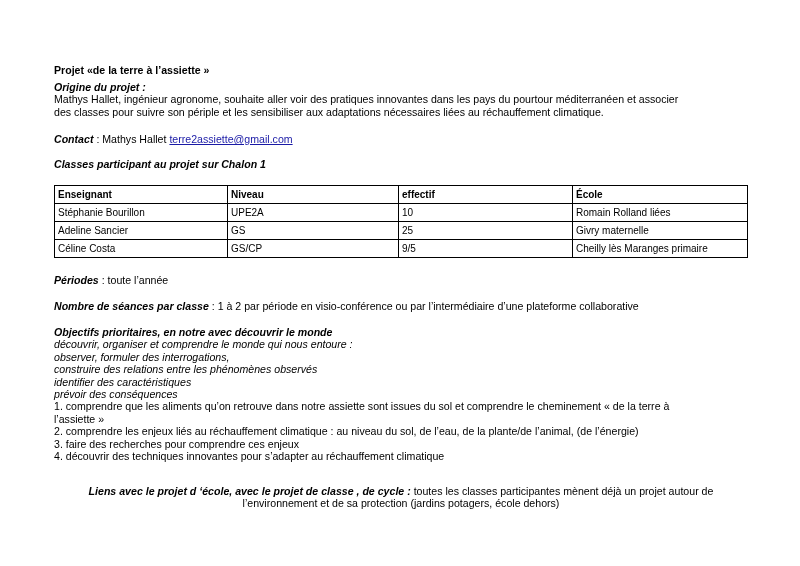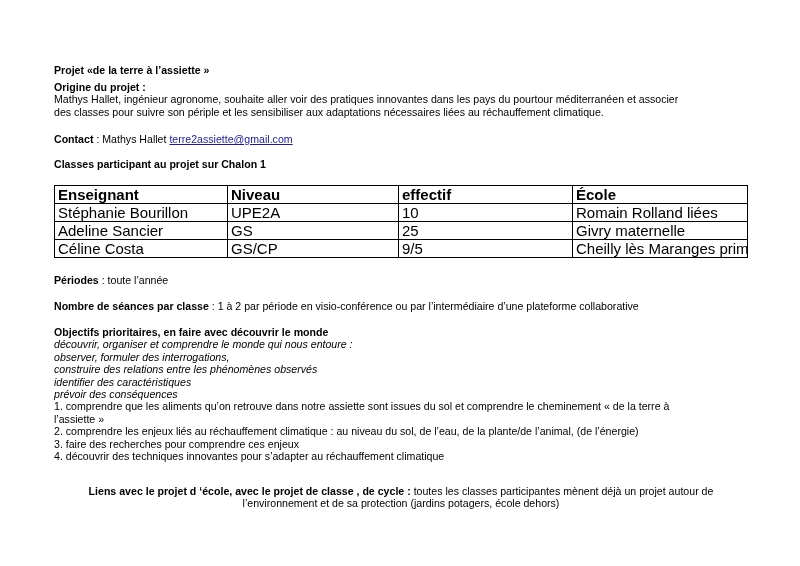--- a/index.html
+++ b/index.html
@@ -4,29 +4,29 @@
   <style>
     html, body { margin: 0; padding: 0; background: #ffffff; }
     body {
       width: 800px; height: 566px; position: relative; overflow: hidden;
       font-family: "Liberation Sans", sans-serif; font-size: 10.6px; color: #000;
       line-height: 12.4px;
     }
     .page { position: absolute; left: 54px; top: 0; width: 694px; }
     .title { position: absolute; top: 54px; left: 0; width: 694px; text-align: left; font-weight: bold; margin-top: 10px; }
     .block { position: absolute; left: 0; width: 694px; }
-    b { font-weight: bold; }
+    b { font-weight: bold; font-style: italic; }
     .link { color: #1a1aa6; text-decoration: underline; cursor: pointer; }
     table.classes {
       position: absolute; left: 0; top: 185px; width: 693px;
       border-collapse: collapse; table-layout: fixed;
     }
     table.classes td, table.classes th {
       border: 1px solid #000; height: 17px; padding: 0 3px; text-align: left;
-      font-size: 15px; line-height: 12px; white-space: nowrap; overflow: hidden;
+      font-size: 10px; line-height: 12px; white-space: nowrap; overflow: hidden;
     }
     table.classes th { font-weight: bold; }
     .it { font-style: italic; }
   </style>
 </head>
 <body>
 
 <div class="page">
 
   <div class="title">Projet «de la terre à l’assiette »</div>
@@ -82,21 +82,21 @@
 
   <div class="block" style="top:274px;">
     <b>Périodes</b><span> : toute l’année</span>
   </div>
 
   <div class="block" style="top:288px;margin-top:12px;">
     <b>Nombre de séances par classe</b><span> : 1 à 2 par période en visio-conférence ou par l’intermédiaire d’une plateforme collaborative</span>
   </div>
 
   <div class="block" style="top:326px;">
-    <div><b>Objectifs prioritaires, en faire avec découvrir le monde</b></div>
+    <div><b>Objectifs prioritaires, en notre avec découvrir le monde</b></div>
     <div class="it">découvrir, organiser et comprendre le monde qui nous entoure  :</div>
     <div class="it">observer, formuler des interrogations,</div>
     <div class="it">construire des relations entre les phénomènes observés</div>
     <div class="it">identifier des caractéristiques</div>
     <div class="it">prévoir des conséquences</div>
     <div>1. comprendre que les aliments qu’on retrouve dans notre assiette sont issues du sol et comprendre le cheminement « de la terre à</div>
     <div>l’assiette »</div>
     <div>2. comprendre les enjeux liés au réchauffement climatique : au niveau du sol, de l’eau, de la plante/de l’animal, (de l’énergie)</div>
     <div>3. faire des recherches pour comprendre ces enjeux</div>
     <div>4. découvrir des techniques innovantes pour s’adapter au réchauffement climatique</div>

